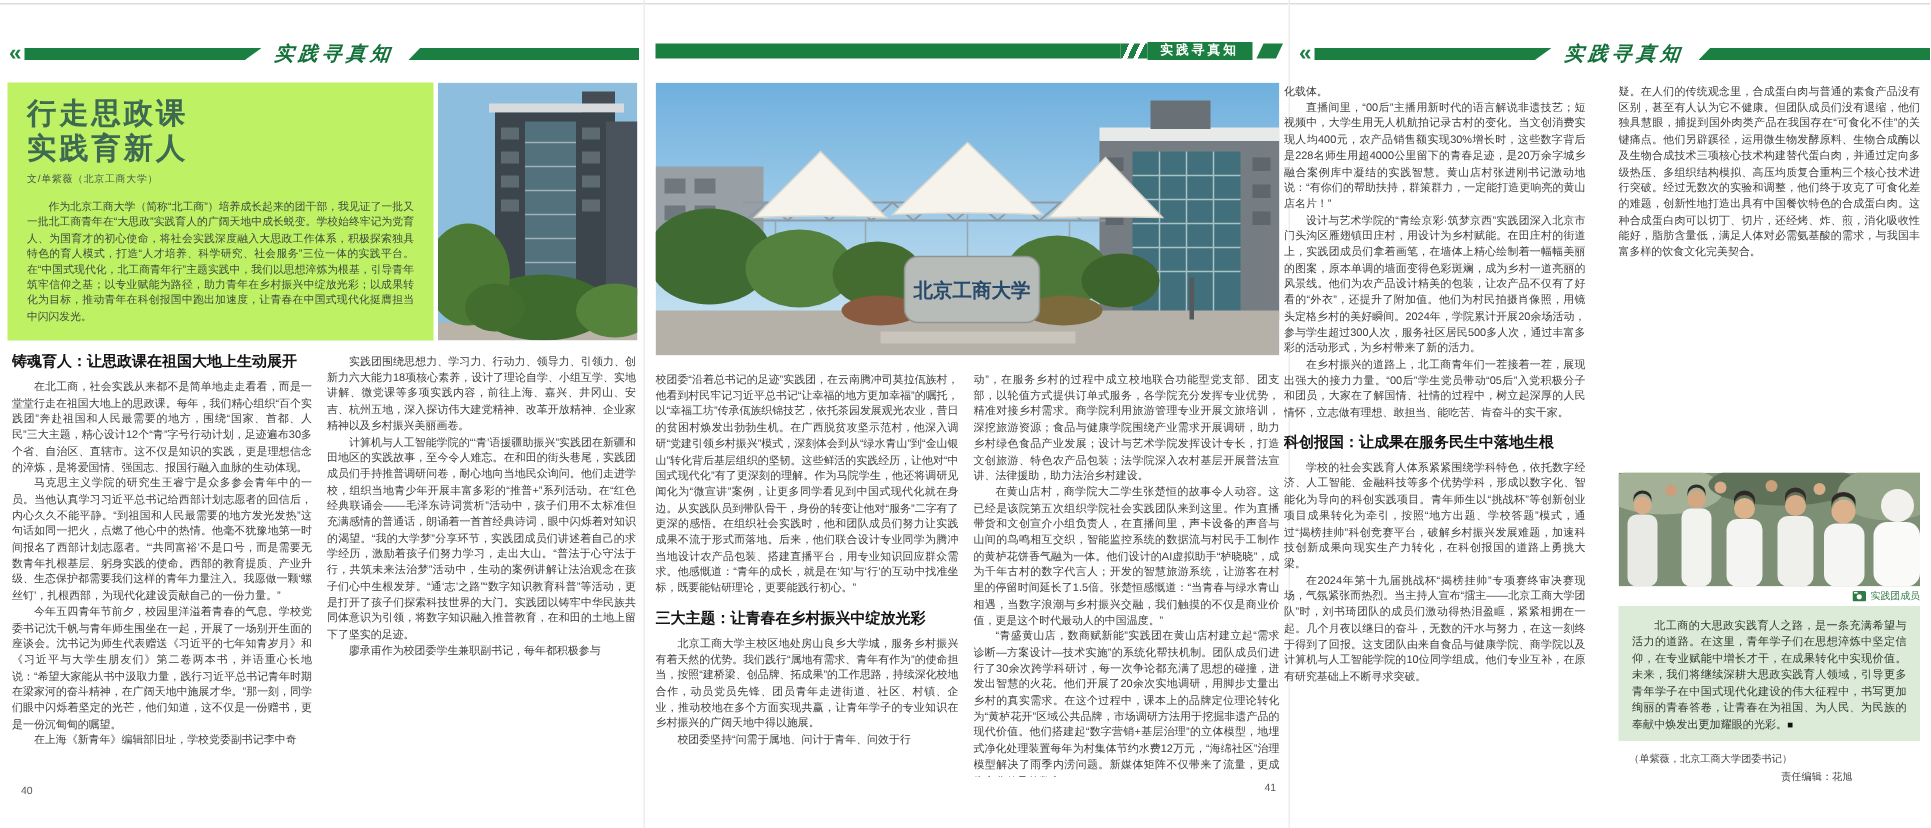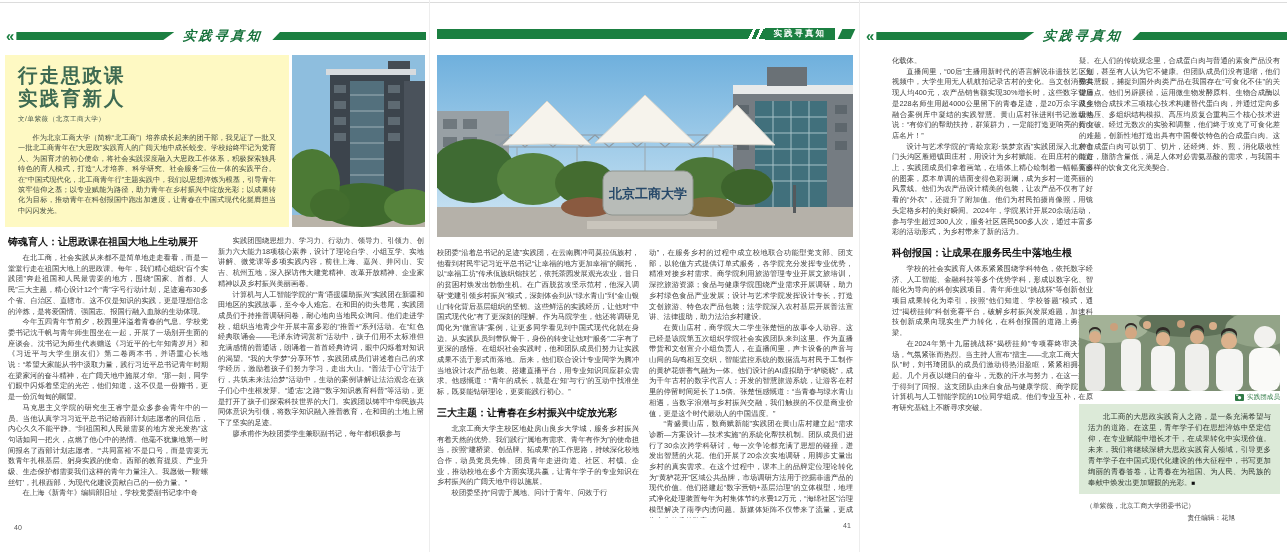--- a/index.html
+++ b/index.html
@@ -39,21 +39,21 @@
   .col { position:absolute; overflow:hidden; text-align:justify; }
   .col p { font-size:7.3px; line-height:10.7px; color:#3d3d3d; }
   .ind { text-indent:2em; }
   .noind { text-indent:0; }
   .sec-head { font-size:10px; font-weight:bold; color:#141414; margin:9px 0 6px; line-height:11px; }
   .pagenum { position:absolute; font-size:7px; color:#555; }
 
   
   .feature-box {
     position:absolute; left:5px; top:55px; width:284px; height:172px;
-    background:#fef9c3; padding:9px 13px 8px;
+    background:#bef264; padding:9px 13px 8px;
   }
   .art-title {
     font-family:"DejaVu Serif", serif; font-size:19.5px; font-weight:600;
     color:#3e6a52; line-height:23px; letter-spacing:2px;
   }
   .art-byline { font-size:6.6px; color:#47584d; margin-top:5px; letter-spacing:.5px; }
   .art-intro { font-size:7.2px; line-height:10.4px; color:#40493f; margin-top:9px; text-align:justify; text-indent:2em; }
 
   .photo { position:absolute; overflow:hidden; }
   .photo svg { display:block; }
@@ -125,22 +125,22 @@
         <ellipse cx="70" cy="150" rx="44" ry="22" fill="#3f6a2d"></ellipse>
         <ellipse cx="118" cy="152" rx="26" ry="18" fill="#56833c"></ellipse>
         <ellipse cx="20" cy="128" rx="28" ry="34" fill="#4c7a35"></ellipse>
         <ellipse cx="38" cy="150" rx="20" ry="16" fill="#436d2e"></ellipse>
       </svg>
     </div>
 
     <div class="col" style="left:8px; top:236px; width:200px; height:282px;">
       <div class="sec-head" style="margin-top:0;">铸魂育人：让思政课在祖国大地上生动展开</div>
       <p class="ind">在北工商，社会实践从来都不是简单地走走看看，而是一堂堂行走在祖国大地上的思政课。每年，我们精心组织“百个实践团”奔赴祖国和人民最需要的地方，围绕“国家、首都、人民”三大主题，精心设计12个“青”字号行动计划，足迹遍布30多个省、自治区、直辖市。这不仅是知识的实践，更是理想信念的淬炼，是将爱国情、强国志、报国行融入血脉的生动体现。</p>
+      <p class="ind">马克思主义学院的研究生王睿宁是众多参会青年中的一员。当他认真学习习近平总书记给西部计划志愿者的回信后，内心久久不能平静。“到祖国和人民最需要的地方发光发热”这句话如同一把火，点燃了他心中的热情。他毫不犹豫地第一时间报名了西部计划志愿者。“‘共同富裕’不是口号，而是需要无数青年扎根基层、躬身实践的使命。西部的教育提质、产业升级、生态保护都需要我们这样的青年力量注入。我愿做一颗‘螺丝钉’，扎根西部，为现代化建设贡献自己的一份力量。”</p>
       <p class="ind">今年五四青年节前夕，校园里洋溢着青春的气息。学校党委书记沈千帆与青年师生围坐在一起，开展了一场别开生面的座谈会。沈书记为师生代表赠送《习近平的七年知青岁月》和《习近平与大学生朋友们》第二卷两本书，并语重心长地说：“希望大家能从书中汲取力量，践行习近平总书记青年时期在梁家河的奋斗精神，在广阔天地中施展才华。”那一刻，同学们眼中闪烁着坚定的光芒，他们知道，这不仅是一份赠书，更是一份沉甸甸的嘱望。</p>
-      <p class="ind">马克思主义学院的研究生王睿宁是众多参会青年中的一员。当他认真学习习近平总书记给西部计划志愿者的回信后，内心久久不能平静。“到祖国和人民最需要的地方发光发热”这句话如同一把火，点燃了他心中的热情。他毫不犹豫地第一时间报名了西部计划志愿者。“‘共同富裕’不是口号，而是需要无数青年扎根基层、躬身实践的使命。西部的教育提质、产业升级、生态保护都需要我们这样的青年力量注入。我愿做一颗‘螺丝钉’，扎根西部，为现代化建设贡献自己的一份力量。”</p>
       <p class="ind">在上海《新青年》编辑部旧址，学校党委副书记李中奇</p>
     </div>
     <div class="col" style="left:218px; top:236px; width:206px; height:282px;">
       <p class="ind">实践团围绕思想力、学习力、行动力、领导力、引领力、创新力六大能力18项核心素养，设计了理论自学、小组互学、实地讲解、微党课等多项实践内容，前往上海、嘉兴、井冈山、安吉、杭州五地，深入探访伟大建党精神、改革开放精神、企业家精神以及乡村振兴美丽画卷。</p>
       <p class="ind">计算机与人工智能学院的“‘青’语援疆助振兴”实践团在新疆和田地区的实践故事，至今令人难忘。在和田的街头巷尾，实践团成员们手持推普调研问卷，耐心地向当地民众询问。他们走进学校，组织当地青少年开展丰富多彩的“推普+”系列活动。在“红色经典联诵会——毛泽东诗词赏析”活动中，孩子们用不太标准但充满感情的普通话，朗诵着一首首经典诗词，眼中闪烁着对知识的渴望。“我的大学梦”分享环节，实践团成员们讲述着自己的求学经历，激励着孩子们努力学习，走出大山。“普法于心守法于行，共筑未来法治梦”活动中，生动的案例讲解让法治观念在孩子们心中生根发芽。“通‘志’之路”“数字知识教育科普”等活动，更是打开了孩子们探索科技世界的大门。实践团以铸牢中华民族共同体意识为引领，将数字知识融入推普教育，在和田的土地上留下了坚实的足迹。</p>
       <p class="ind">廖承甫作为校团委学生兼职副书记，每年都积极参与</p>
     </div>
     <div class="pagenum" style="left:14px; top:524px;">40</div>
   </div>
 
@@ -236,26 +236,27 @@
   </div>
 
   <div>
     <div class="banner" style="left:866px; top:28px; width:421px;">
       <span class="chev">«</span>
       <div class="bar bar-l"></div>
       <div class="script-title">实践寻真知</div>
       <div class="bar bar-r"></div>
     </div>
 
-    <div class="col" style="left:892px; top:56px; width:201px; height:462px;">
+    <div class="col" style="left:856px; top:56px; width:201px; height:462px;">
       <p class="noind">化载体。</p>
       <p class="ind">直播间里，“00后”主播用新时代的语言解说非遗技艺；短视频中，大学生用无人机航拍记录古村的变化。当文创消费实现人均400元，农产品销售额实现30%增长时，这些数字背后是228名师生用超4000公里留下的青春足迹，是20万余字城乡融合案例库中凝结的实践智慧。黄山店村张进刚书记激动地说：“有你们的帮助扶持，群策群力，一定能打造更响亮的黄山店名片！”</p>
       <p class="ind">设计与艺术学院的“青绘京彩·筑梦京西”实践团深入北京市门头沟区雁翅镇田庄村，用设计为乡村赋能。在田庄村的街道上，实践团成员们拿着画笔，在墙体上精心绘制着一幅幅美丽的图案，原本单调的墙面变得色彩斑斓，成为乡村一道亮丽的风景线。他们为农产品设计精美的包装，让农产品不仅有了好看的“外衣”，还提升了附加值。他们为村民拍摄肖像照，用镜头定格乡村的美好瞬间。2024年，学院累计开展20余场活动，参与学生超过300人次，服务社区居民500多人次，通过丰富多彩的活动形式，为乡村带来了新的活力。</p>
+      <p class="ind">在乡村振兴的道路上，北工商青年们一茬接着一茬，展现出强大的接力力量。“00后”学生党员带动“05后”入党积极分子和团员，大家在了解国情、社情的过程中，树立起深厚的人民情怀，立志做有理想、敢担当、能吃苦、肯奋斗的实干家。</p>
       <div class="sec-head">科创报国：让成果在服务民生中落地生根</div>
-      <p class="ind">学校的社会实践育人体系紧紧围绕学科特色，依托数字经济、人工智能、金融科技等多个优势学科，形成以数字化、智能化为导向的科创实践项目。青年师生以“挑战杯”等创新创业项目成果转化为牵引，按照“他们知道、学校答题”模式，通过“揭榜挂帅”科创竞赛平台，破解乡村振兴发展难题，加速科技创新成果向现实生产力转化，在科创报国的道路上勇挑大梁。</p>
+      <p class="ind">学校的社会实践育人体系紧紧围绕学科特色，依托数字经济、人工智能、金融科技等多个优势学科，形成以数字化、智能化为导向的科创实践项目。青年师生以“挑战杯”等创新创业项目成果转化为牵引，按照“地方出题、学校答题”模式，通过“揭榜挂帅”科创竞赛平台，破解乡村振兴发展难题，加速科技创新成果向现实生产力转化，在科创报国的道路上勇挑大梁。</p>
       <p class="ind">在2024年第十九届挑战杯“揭榜挂帅”专项赛终审决赛现场，气氛紧张而热烈。当主持人宣布“擂主——北京工商大学团队”时，刘书琦团队的成员们激动得热泪盈眶，紧紧相拥在一起。几个月夜以继日的奋斗，无数的汗水与努力，在这一刻终于得到了回报。这支团队由来自食品与健康学院、商学院以及计算机与人工智能学院的10位同学组成。他们专业互补，在原有研究基础上不断寻求突破。</p>
     </div>
 
     <div class="col" style="left:1079px; top:56px; width:201px; height:256px;">
       <p class="noind">疑。在人们的传统观念里，合成蛋白肉与普通的素食产品没有区别，甚至有人认为它不健康。但团队成员们没有退缩，他们独具慧眼，捕捉到国外肉类产品在我国存在“可食化不佳”的关键痛点。他们另辟蹊径，运用微生物发酵原料、生物合成酶以及生物合成技术三项核心技术构建替代蛋白肉，并通过定向多级热压、多组织结构模拟、高压均质复合重构三个核心技术进行突破。经过无数次的实验和调整，他们终于攻克了可食化差的难题，创新性地打造出具有中国餐饮特色的合成蛋白肉。这种合成蛋白肉可以切丁、切片，还经烤、炸、煎，消化吸收性能好，脂肪含量低，满足人体对必需氨基酸的需求，与我国丰富多样的饮食文化完美契合。</p>
     </div>
 
     <div class="photo" style="left:1079px; top:315px; width:201px; height:76px;">
       <svg width="201" height="76" viewBox="0 0 201 76">
         <rect width="201" height="76" fill="#7d8f74"></rect>

